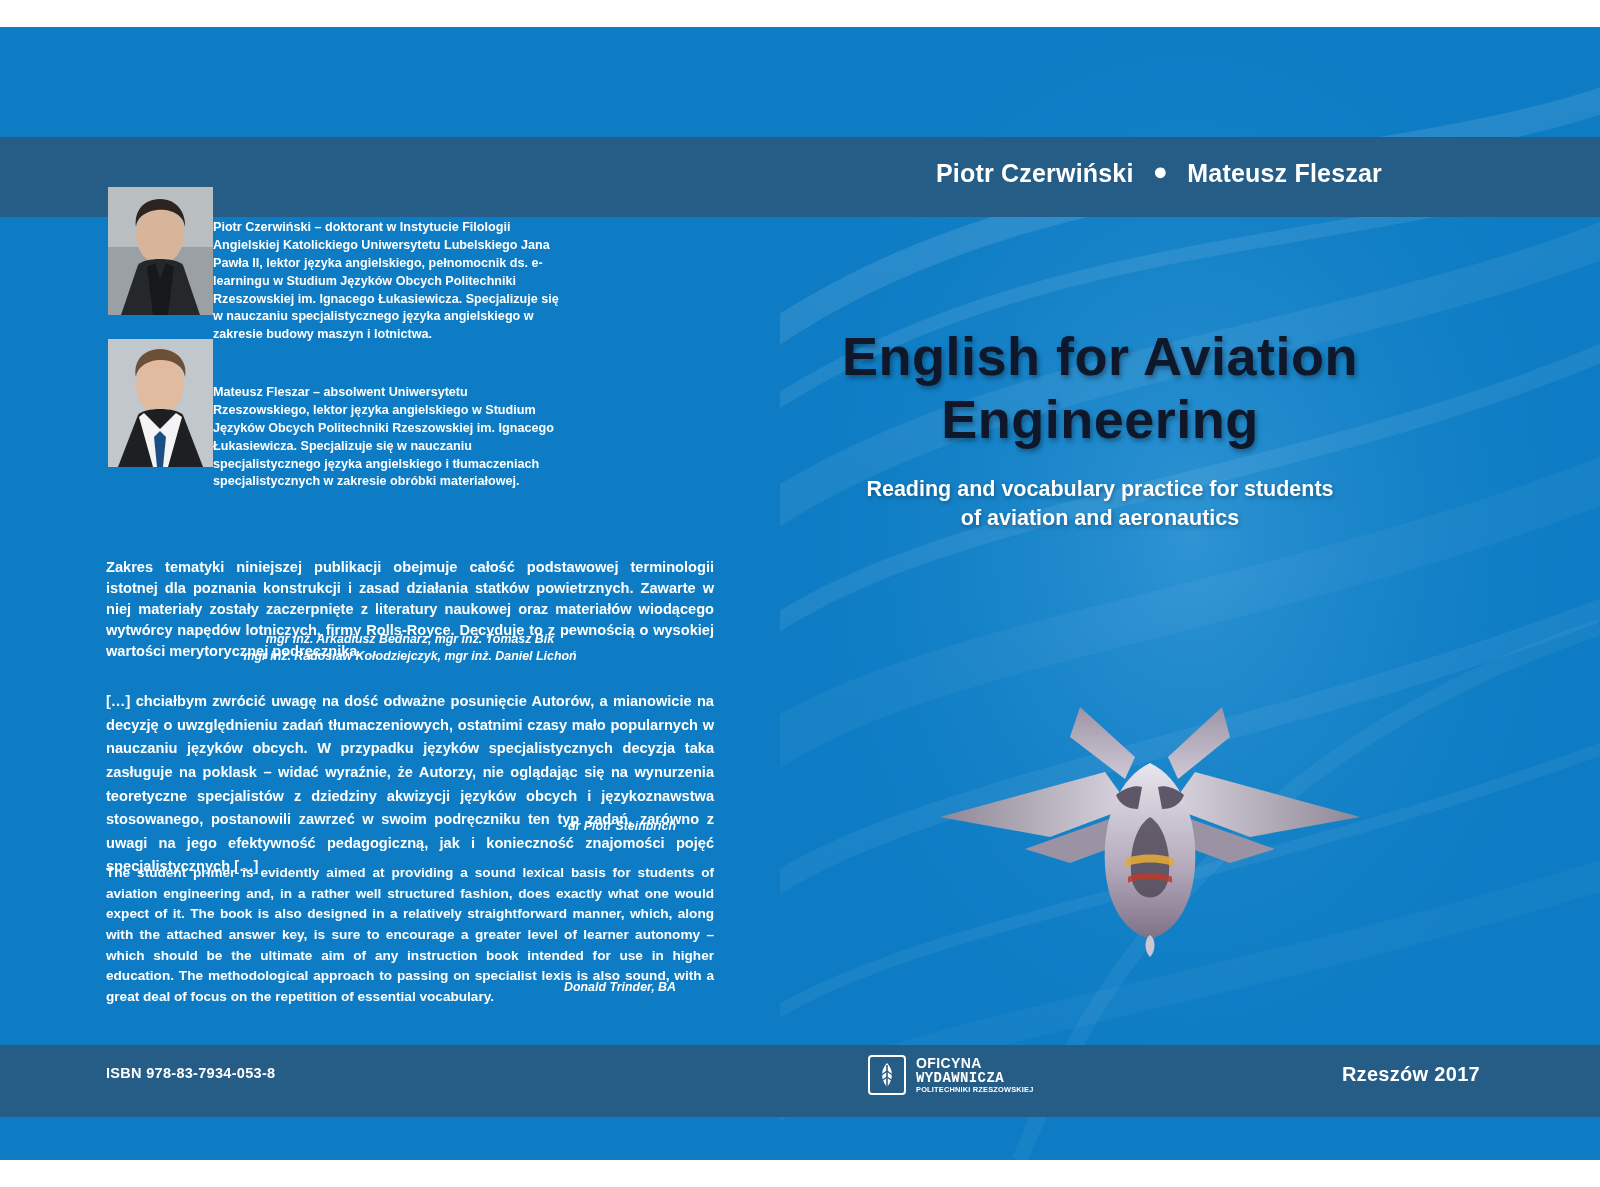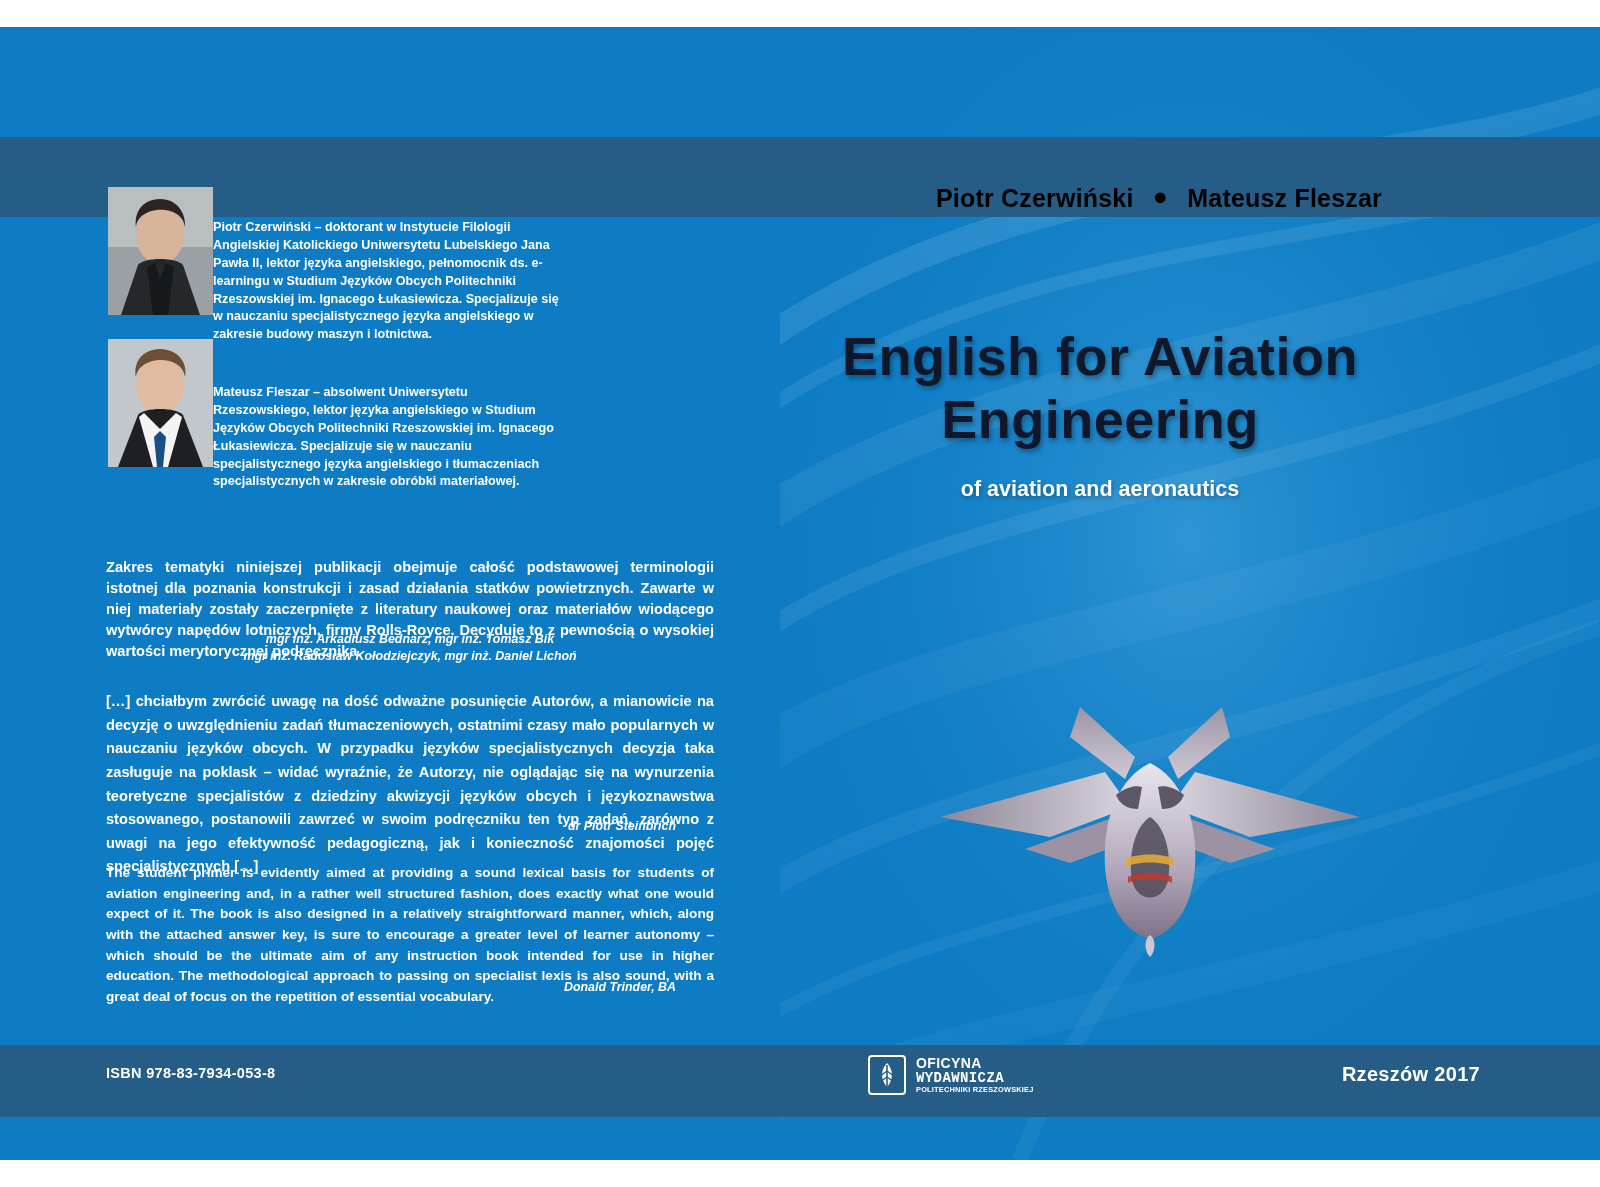--- a/index.html
+++ b/index.html
@@ -47,22 +47,22 @@
     top: 110px;
     height: 80px;
   }
   .band-bottom {
     top: 1018px;
     height: 72px;
   }
   .spine-authors {
     position: absolute;
     right: 218px;
-    top: 157px;
-    color: #000000;
+    top: 132px;
+    color: #ffffff;
     font-size: 25px;
     font-weight: bold;
     letter-spacing: .2px;
     white-space: nowrap;
   }
   .dot-sep {
     display: inline-block;
     margin: 0 12px;
     transform: translateY(-2px);
   }
@@ -285,20 +285,21 @@
       <div>Donald Trinder, BA</div>
     </div>
 
     <div class="isbn">ISBN 978-83-7934-053-8</div>
 
     <div class="title">
       <div>English for Aviation</div>
       <div>Engineering</div>
     </div>
     <div class="subtitle">
+      <div>Reading and vocabulary practice for students</div>
       <div>of aviation and aeronautics</div>
     </div>
 
     <div class="jet">
       <svg width="440" height="290" viewBox="0 0 440 290" xmlns="http://www.w3.org/2000/svg">
         <defs>
           <linearGradient id="body" x1="0" y1="0" x2="0" y2="1">
             <stop offset="0%" stop-color="#e8e6ee"></stop>
             <stop offset="60%" stop-color="#b3a9bb"></stop>
             <stop offset="100%" stop-color="#7d7186"></stop>

